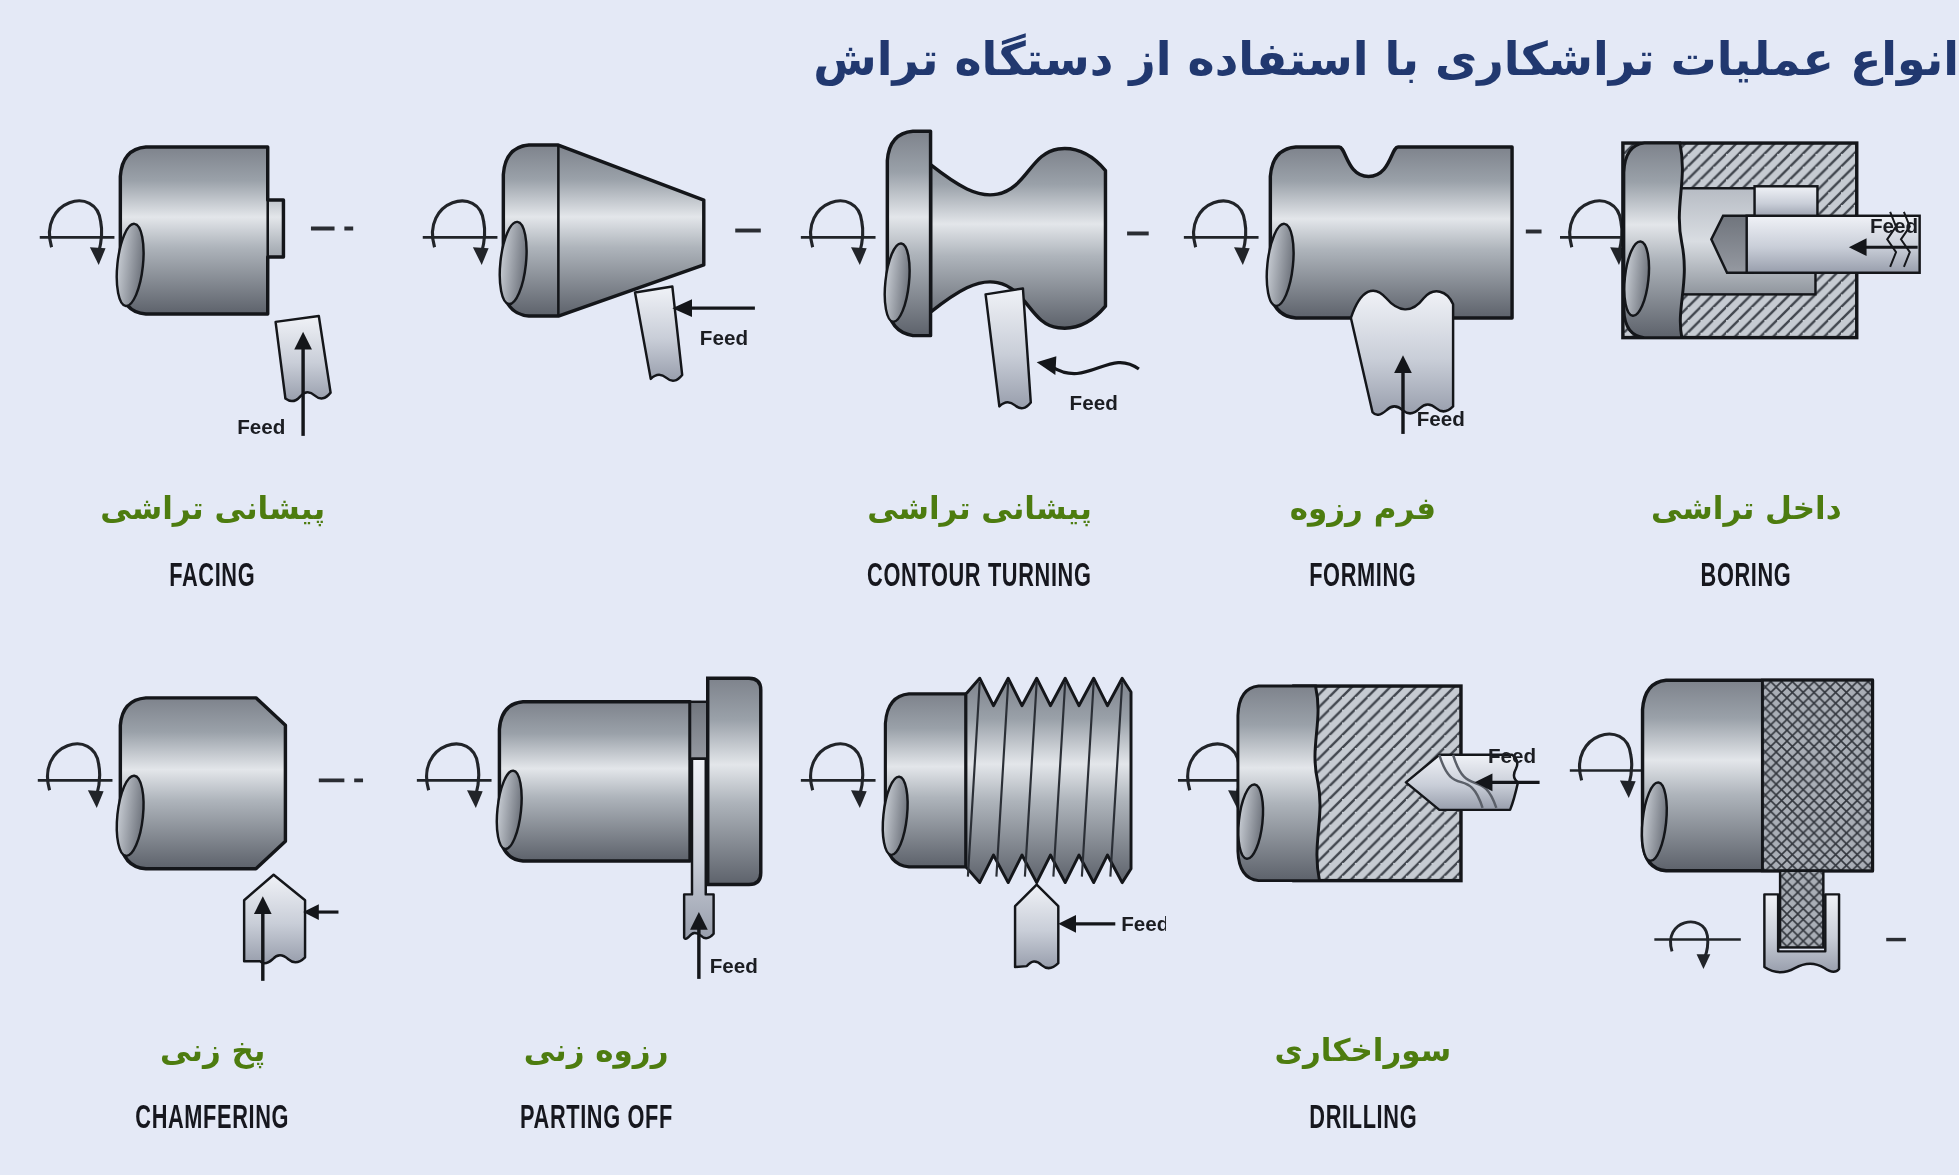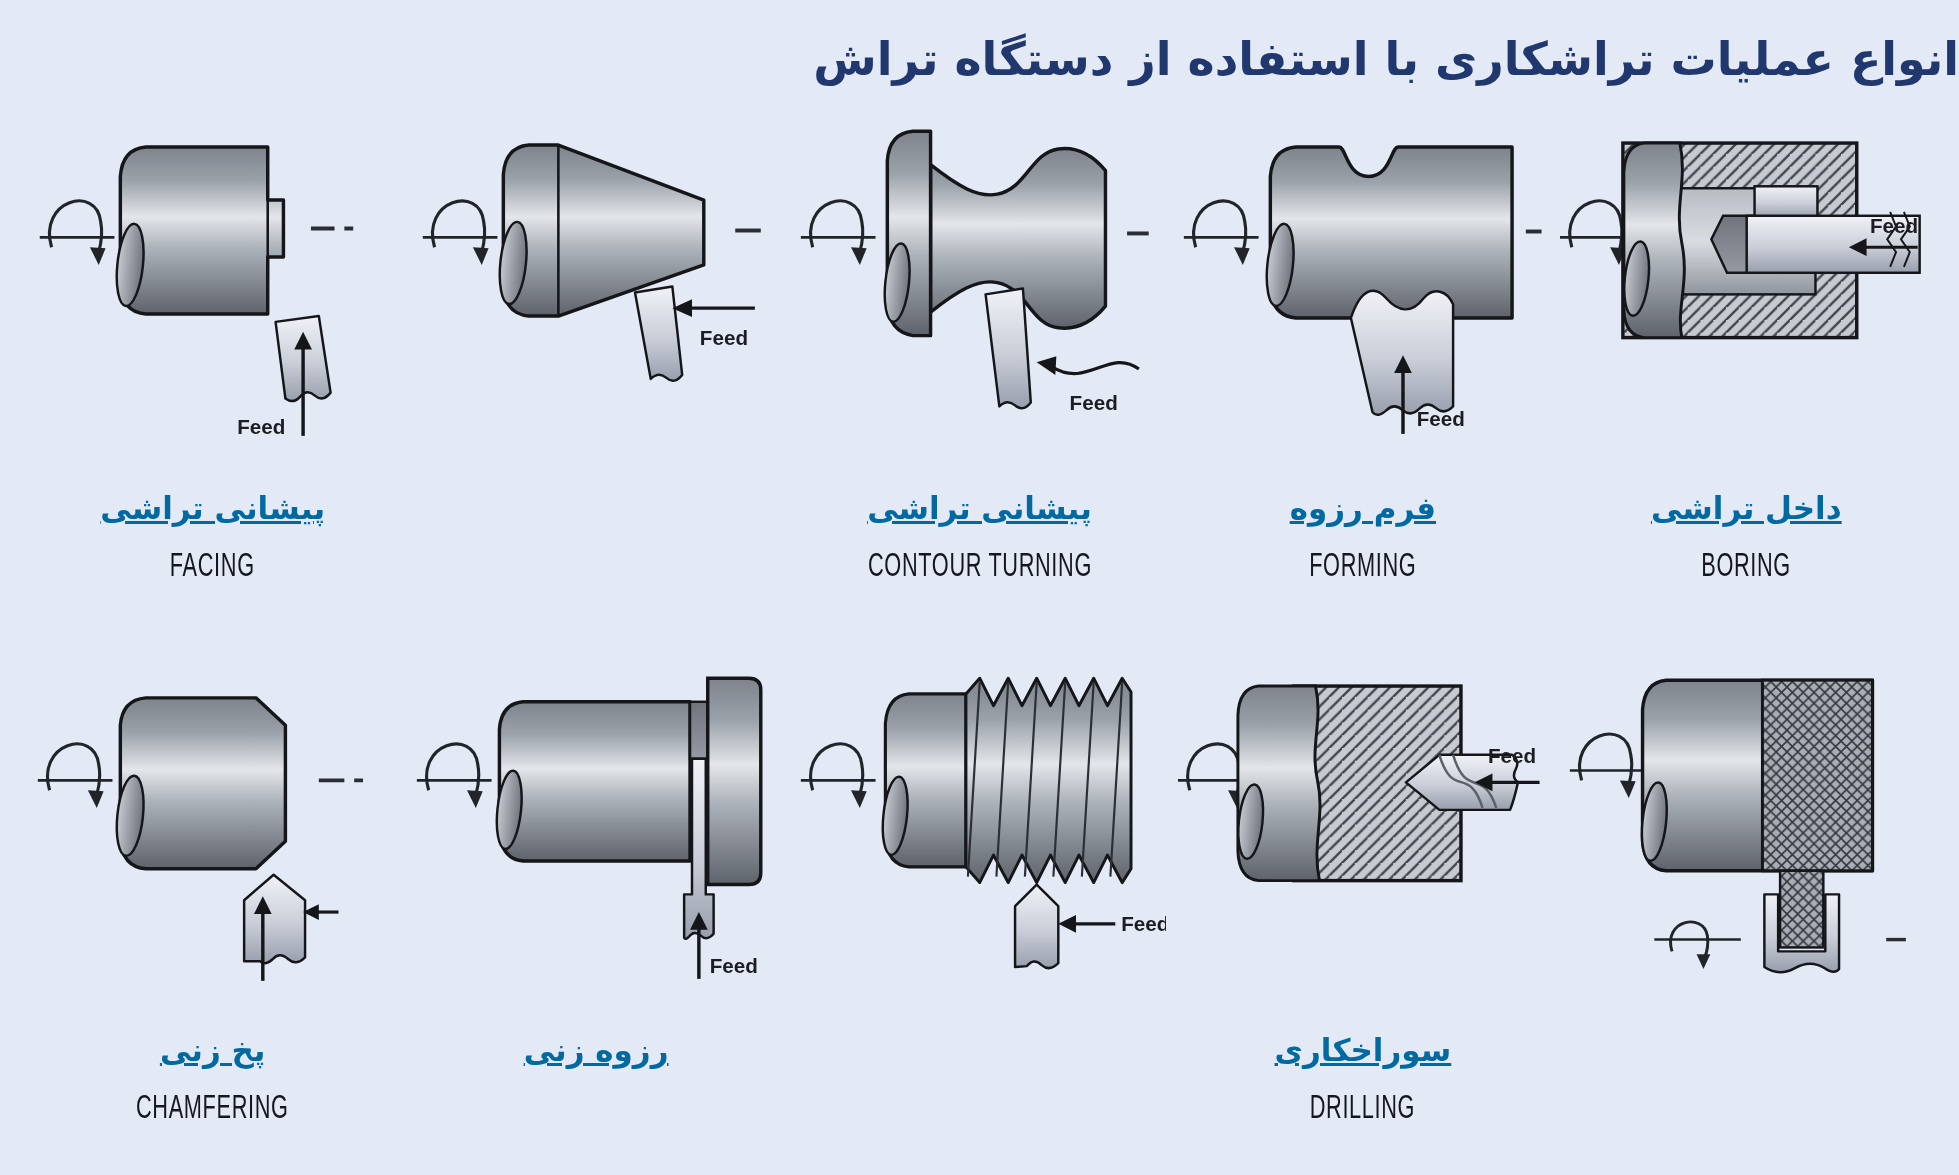--- a/index.html
+++ b/index.html
@@ -15,22 +15,22 @@
   }
   .ops{
     display:grid;grid-template-columns:repeat(5,1fr);
     column-gap:10px;padding:0 26px;flex:1;align-items:start;
   }
   figure{margin:0;}
   .op{display:flex;flex-direction:column;align-items:center;gap:40px;}
   .diagram{width:100%;max-width:384px;}
   .diagram svg{width:100%;height:auto;display:block;}
   figcaption{text-align:center;margin-top:6px;}
-  .fa{color:#0369a1;font-size:31px;font-weight:bold;direction:rtl;white-space:nowrap;text-decoration:underline;}
-  .en{color:#16171e;font-size:34px;font-weight:normal;margin-top:18px;white-space:nowrap;}
+  .fa{color:#4d7c0f;font-size:31px;font-weight:bold;direction:rtl;white-space:nowrap;}
+  .en{color:#16171e;font-size:34px;font-weight:bold;margin-top:28px;white-space:nowrap;}
   .en span{display:inline-block;transform:scaleX(.64);transform-origin:center;letter-spacing:1px;
     font-family:"Liberation Sans",sans-serif;}
   .feedtxt{font-family:"Liberation Sans",sans-serif;font-size:21px;font-weight:600;fill:#1b1d22;}
   .outline{stroke:#14161a;stroke-linejoin:round;fill:none;}
 </style>
 </head>
 <body style="background: rgb(228, 233, 246);">
 
 <svg width="0" height="0" style="position:absolute" aria-hidden="true">
   <defs>
@@ -227,20 +227,21 @@
           <path d="M288,128 H302 V266 H310 V306 q-7,8 -13,2 q-7,-6 -12,1 q-4,4 -5,1 V266 H288 Z" fill="url(#gTool)" stroke="#14161a" stroke-width="2.5" stroke-linejoin="round"></path>
           <g>
             <path d="M295,352 V298" stroke="#14161a" stroke-width="3.5"></path>
             <polygon points="295,284 286,302 304,302" fill="#14161a"></polygon>
           </g>
           <text x="306" y="346" text-anchor="start" class="feedtxt">Feed</text>
         </svg>
       </div>
       <figcaption>
         <div class="fa">رزوه زنی</div>
+        <div class="en"><span>PARTING OFF</span></div>
       </figcaption>
     </figure>
 
     <figure class="op">
       <div class="diagram">
         <svg viewBox="0 0 380 360">
           <use href="#rotArrow" x="8" y="92"></use>
           <path d="M118,62 H176 V238 H118 Q96,236 94,208 V92 Q96,64 118,62 Z" fill="url(#gMetal)" stroke="#14161a" stroke-width="3.2" stroke-linejoin="round"></path>
           <path d="M176,62 L190,46 L204,74 L219,46 L233,74 L248,46 L262,74 L277,46 L291,74 L306,46 L320,74 L335,46 L344,60 V240 L335,254 L320,226 L306,254 L291,226 L277,254 L262,226 L248,254 L233,226 L219,254 L204,226 L190,254 L176,238 Z" fill="url(#gMetal)" stroke="#14161a" stroke-width="3" stroke-linejoin="round"></path>
           <path d="M190,50 L178,248 M219,50 L207,248 M248,50 L236,248 M277,50 L265,248 M306,50 L294,248 M335,50 L323,248" stroke="#2b2f36" stroke-width="2.2" fill="none"></path>

